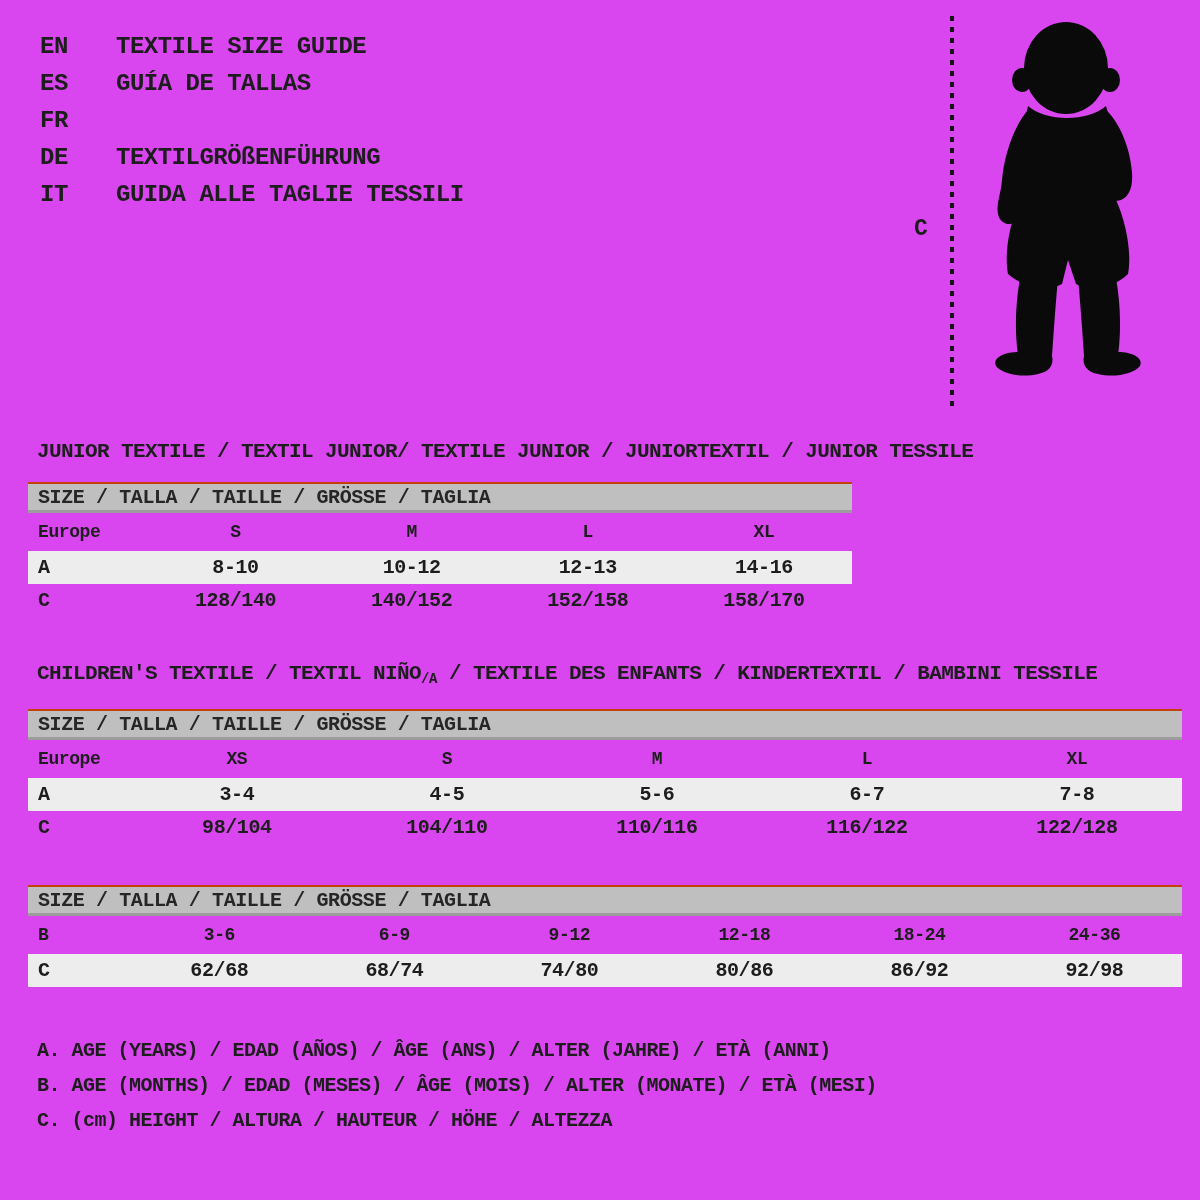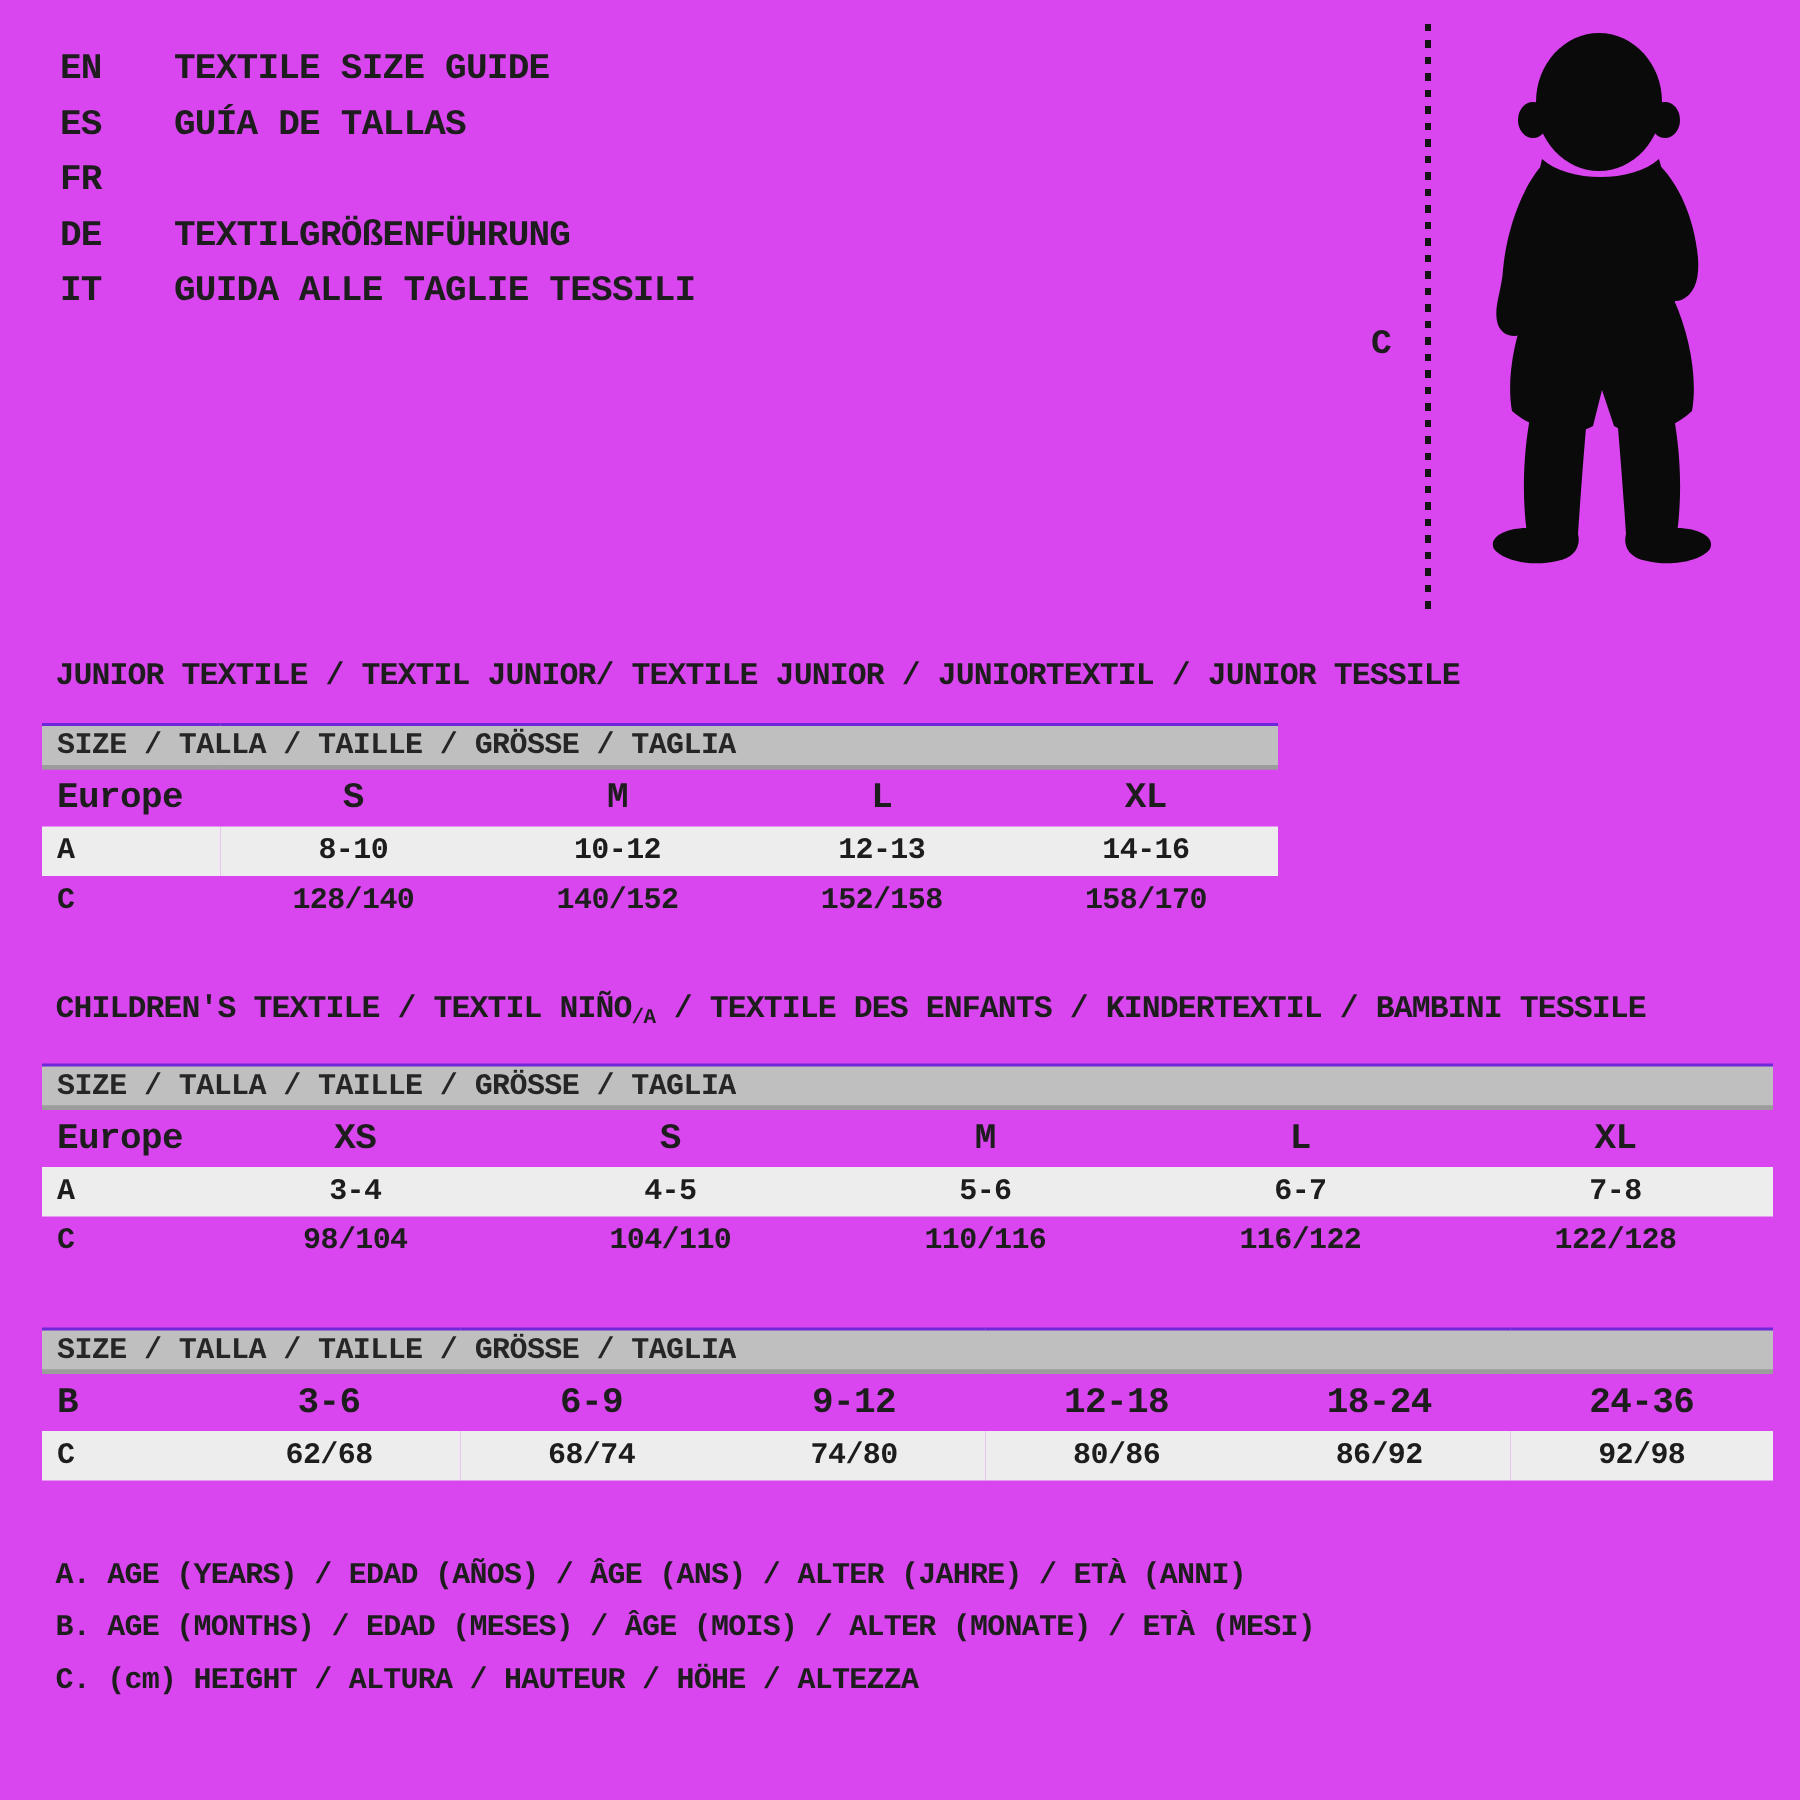--- a/index.html
+++ b/index.html
@@ -27,29 +27,29 @@
   .content{position:absolute;top:436px;left:28px;width:1154px;}
   .section{margin-top:41px;}
   .section:first-child{margin-top:0;}
   .titles{margin:0 0 14px 9px;}
   .titles.multi{margin-bottom:8px;}
   .section-title{font-size:21px;line-height:32px;letter-spacing:-0.6px;white-space:nowrap;}
   .sub-seg{font-size:14px;vertical-align:-4px;letter-spacing:-0.4px;}
 
   table.size-table{border-collapse:collapse;table-layout:fixed;}
   table.size-table th.band{
-    background:#bfbfbf;border-top:2px solid #6d28d9;border-bottom:3px solid #9c9c9c;
+    background:#bfbfbf;border-top:2px solid #c2410c;border-bottom:3px solid #9c9c9c;
     height:26px;font-size:20px;font-weight:700;text-align:left;
     padding:0 0 0 10px;letter-spacing:-0.4px;color:#262626;white-space:nowrap;
   }
   table.size-table td{
     font-size:20px;font-weight:700;text-align:center;height:33px;
     letter-spacing:-0.4px;padding:0;vertical-align:middle;
   }
-  table.size-table tbody tr:first-child td{height:38px;font-size:24px;}
+  table.size-table tbody tr:first-child td{height:38px;font-size:18px;}
   table.size-table td.row-label{text-align:left;padding-left:10px;}
   table.size-table tr.shade td{background:#ededed;}
 
   
   .legend{margin:46px 0 0 9px;}
   .legend-line{font-size:20px;line-height:35px;letter-spacing:-0.5px;white-space:nowrap;}
 </style>
 </head>
 <body>
 

